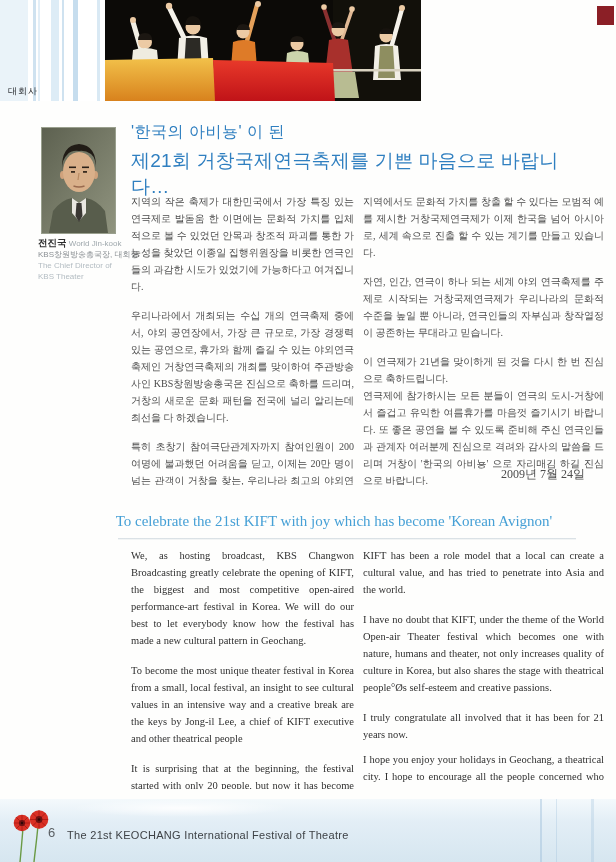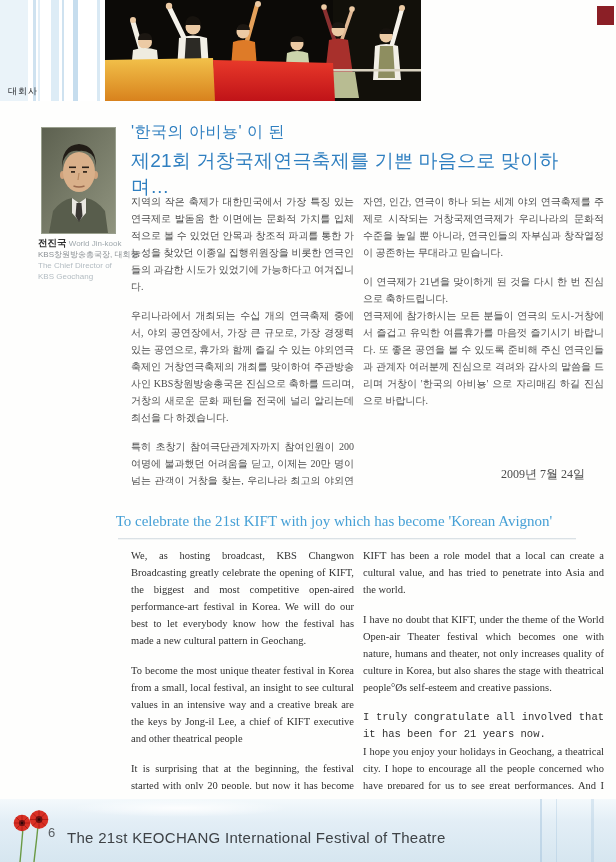--- a/index.html
+++ b/index.html
@@ -46,36 +46,36 @@
   #en-title{position:absolute;left:102px;top:513px;width:464px;text-align:center;
             font-family:"Liberation Serif",serif;font-size:15px;color:#46a0d6;}
   #en-title-rule{position:absolute;left:118px;top:538px;width:458px;height:2px;
             background:linear-gradient(to bottom,rgba(150,170,185,.45),rgba(150,170,185,0));}
 
   .ecol{position:absolute;top:547px;overflow:hidden;height:242px;}
   #en-col1{left:131px;width:223px;}
   #en-col2{left:363px;width:241px;}
   .ep{font-family:"Liberation Serif",serif;font-size:10.5px;line-height:17px;color:#303030;
       text-align:justify;margin:0 0 13px 0;}
-  .ep.no-gap{margin-bottom:0;font-family:Liberation Mono, monospace;}
+  .ep.no-gap{margin-bottom:8px;}
   #en-date{position:absolute;top:782px;right:41px;font-family:"Liberation Serif",serif;
            font-size:10.5px;color:#303030;margin-top:16px;}
 
   #footer-band{position:absolute;left:0;top:799px;width:616px;height:63px;
       background:linear-gradient(to bottom,#f4f9fc 0,#e3eef6 35%,#d6e6f0 100%);}
   #footer-band .cloud{position:absolute;left:70px;top:0;width:220px;height:18px;
       background:radial-gradient(ellipse at center,rgba(255,255,255,.9),rgba(255,255,255,0) 70%);}
   .band-stripe{position:absolute;top:799px;height:63px;}
   #bs1{left:540px;width:2px;background:rgba(150,185,215,.40);}
   #bs2{left:556px;width:1px;background:rgba(150,185,215,.30);}
   #bs3{left:591px;width:3px;background:rgba(150,185,215,.28);}
 
   #flowers{position:absolute;left:8px;top:810px;width:44px;height:52px;display:block;}
   #page-num{position:absolute;left:48px;top:825px;font-size:13px;color:#5a5f63;}
-  #footer-title{position:absolute;left:67px;top:829px;font-size:15px;letter-spacing:.3px;color:#3e4246;}
+  #footer-title{position:absolute;left:67px;top:829px;font-size:11px;letter-spacing:.3px;color:#3e4246;}
 </style>
 </head>
 <body>
 
 <div id="page">
 
   <div id="stripes"></div>
   <div id="side-tab">대회사</div>
 
   <svg id="stage-photo" viewBox="0 0 316 101" preserveAspectRatio="none">
@@ -162,34 +162,35 @@
     <polygon points="34.5,75 39.5,75 40.5,88 37,94 33.5,88" fill="#3a3733"></polygon>
   </svg>
 
   <div id="caption">
     <div>
       <span class="cap-name">전진국</span>
       <span class="cap-name-en">World Jin-kook</span>
     </div>
     <div class="cap-role">KBS창원방송총국장, 대회장</div>
     <div class="cap-en">The Chief Director of</div>
-    <div class="cap-en">KBS Geochang</div>
+    <div class="cap-en">KBS Theater</div>
   </div>
 
   <div id="ko-title">
     <p class="t1">'한국의 아비뇽' 이 된</p>
-    <p class="t2">제21회 거창국제연극축제를 기쁜 마음으로 맞이하며…</p>
+    <p class="t2">제21회 거창국제연극축제를 기쁜 마음으로 바랍니다…</p>
   </div>
 
   <div id="ko-col1" class="col">
     <p class="kp">지역의 작은 축제가 대한민국에서 가장 특징 있는 연극제로 발돋움 한 이면에는 문화적 가치를 입체적으로 볼 수 있었던 안목과 창조적 파괴를 통한 가능성을 찾았던 이종일 집행위원장을 비롯한 연극인들의 과감한 시도가 있었기에 가능하다고 여겨집니다.</p>
     <p class="kp">우리나라에서 개최되는 수십 개의 연극축제 중에서, 야외 공연장에서, 가장 큰 규모로, 가장 경쟁력 있는 공연으로, 휴가와 함께 즐길 수 있는 야외연극축제인 거창연극축제의 개최를 맞이하여 주관방송사인 KBS창원방송총국은 진심으로 축하를 드리며, 거창의 새로운 문화 패턴을 전국에 널리 알리는데 최선을 다 하겠습니다.</p>
     <p class="kp">특히 초창기 참여극단관계자까지 참여인원이 200여명에 불과했던 어려움을 딛고, 이제는 20만 명이 넘는 관객이 거창을 찾는, 우리나라 최고의 야외연극축제로 발돋움한 사실에 놀라움을 금치 못하고 있습니다.</p>
   </div>
   <div id="ko-col2" class="col">
+    <p class="kp">지역에서도 문화적 가치를 창출 할 수 있다는 모범적 예를 제시한 거창국제연극제가 이제 한국을 넘어 아시아로, 세계 속으로 진출 할 수 있는 계기를 만들고 있습니다.</p>
     <p class="kp">자연, 인간, 연극이 하나 되는 세계 야외 연극축제를 주제로 시작되는 거창국제연극제가 우리나라의 문화적 수준을 높일 뿐 아니라, 연극인들의 자부심과 창작열정이 공존하는 무대라고 믿습니다.</p>
     <p class="kp no-gap">이 연극제가 21년을 맞이하게 된 것을 다시 한 번 진심으로 축하드립니다.</p>
     <p class="kp">연극제에 참가하시는 모든 분들이 연극의 도시-거창에서 즐겁고 유익한 여름휴가를 마음껏 즐기시기 바랍니다. 또 좋은 공연을 볼 수 있도록 준비해 주신 연극인들과 관계자 여러분께 진심으로 격려와 감사의 말씀을 드리며 거창이 '한국의 아비뇽' 으로 자리매김 하길 진심으로 바랍니다.</p>
 
   </div>
   <div id="ko-date">2009년 7월 24일</div>
 
   <div id="en-title">To celebrate the 21st KIFT with joy which has become 'Korean Avignon'</div>
   <div id="en-title-rule"></div>
 

